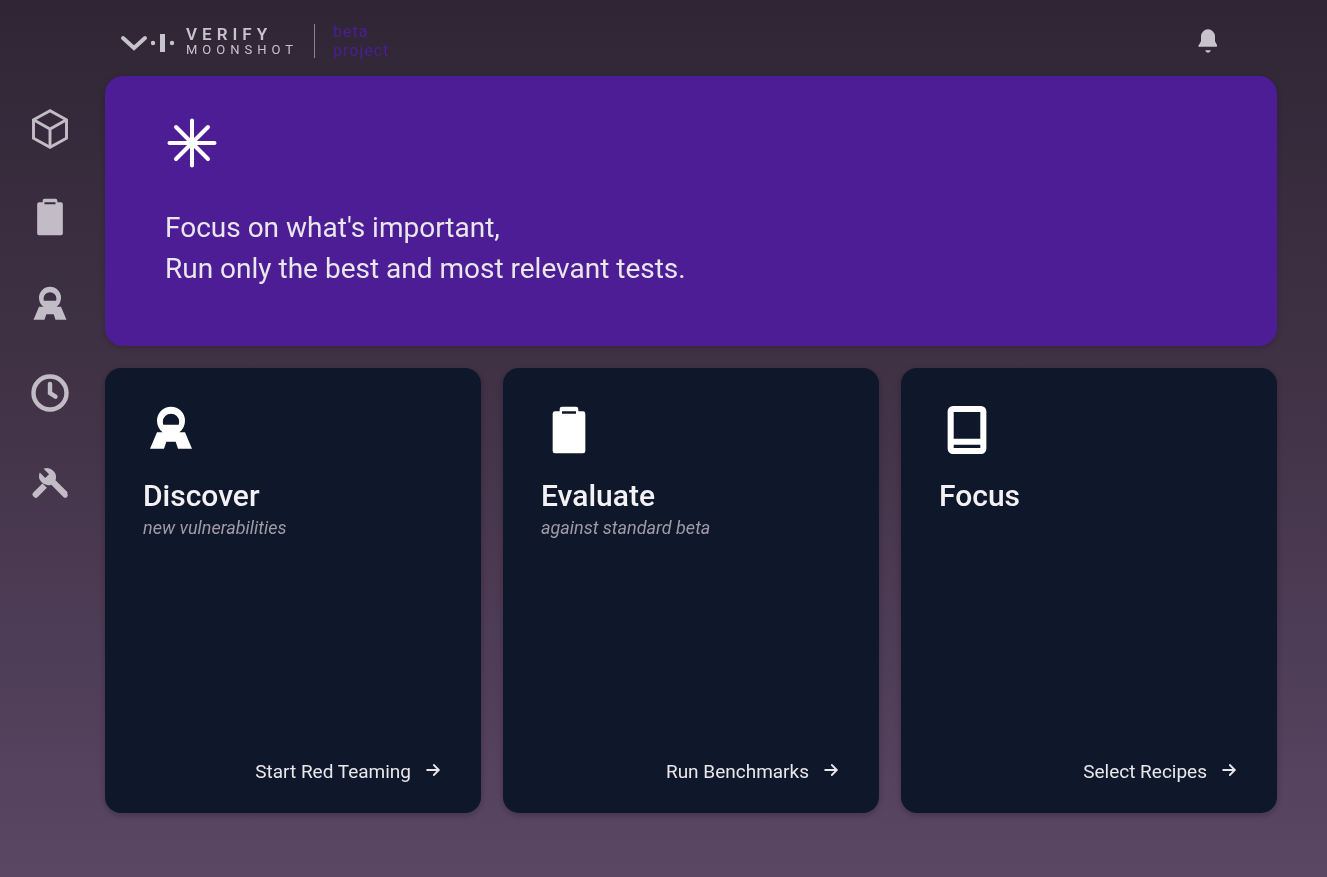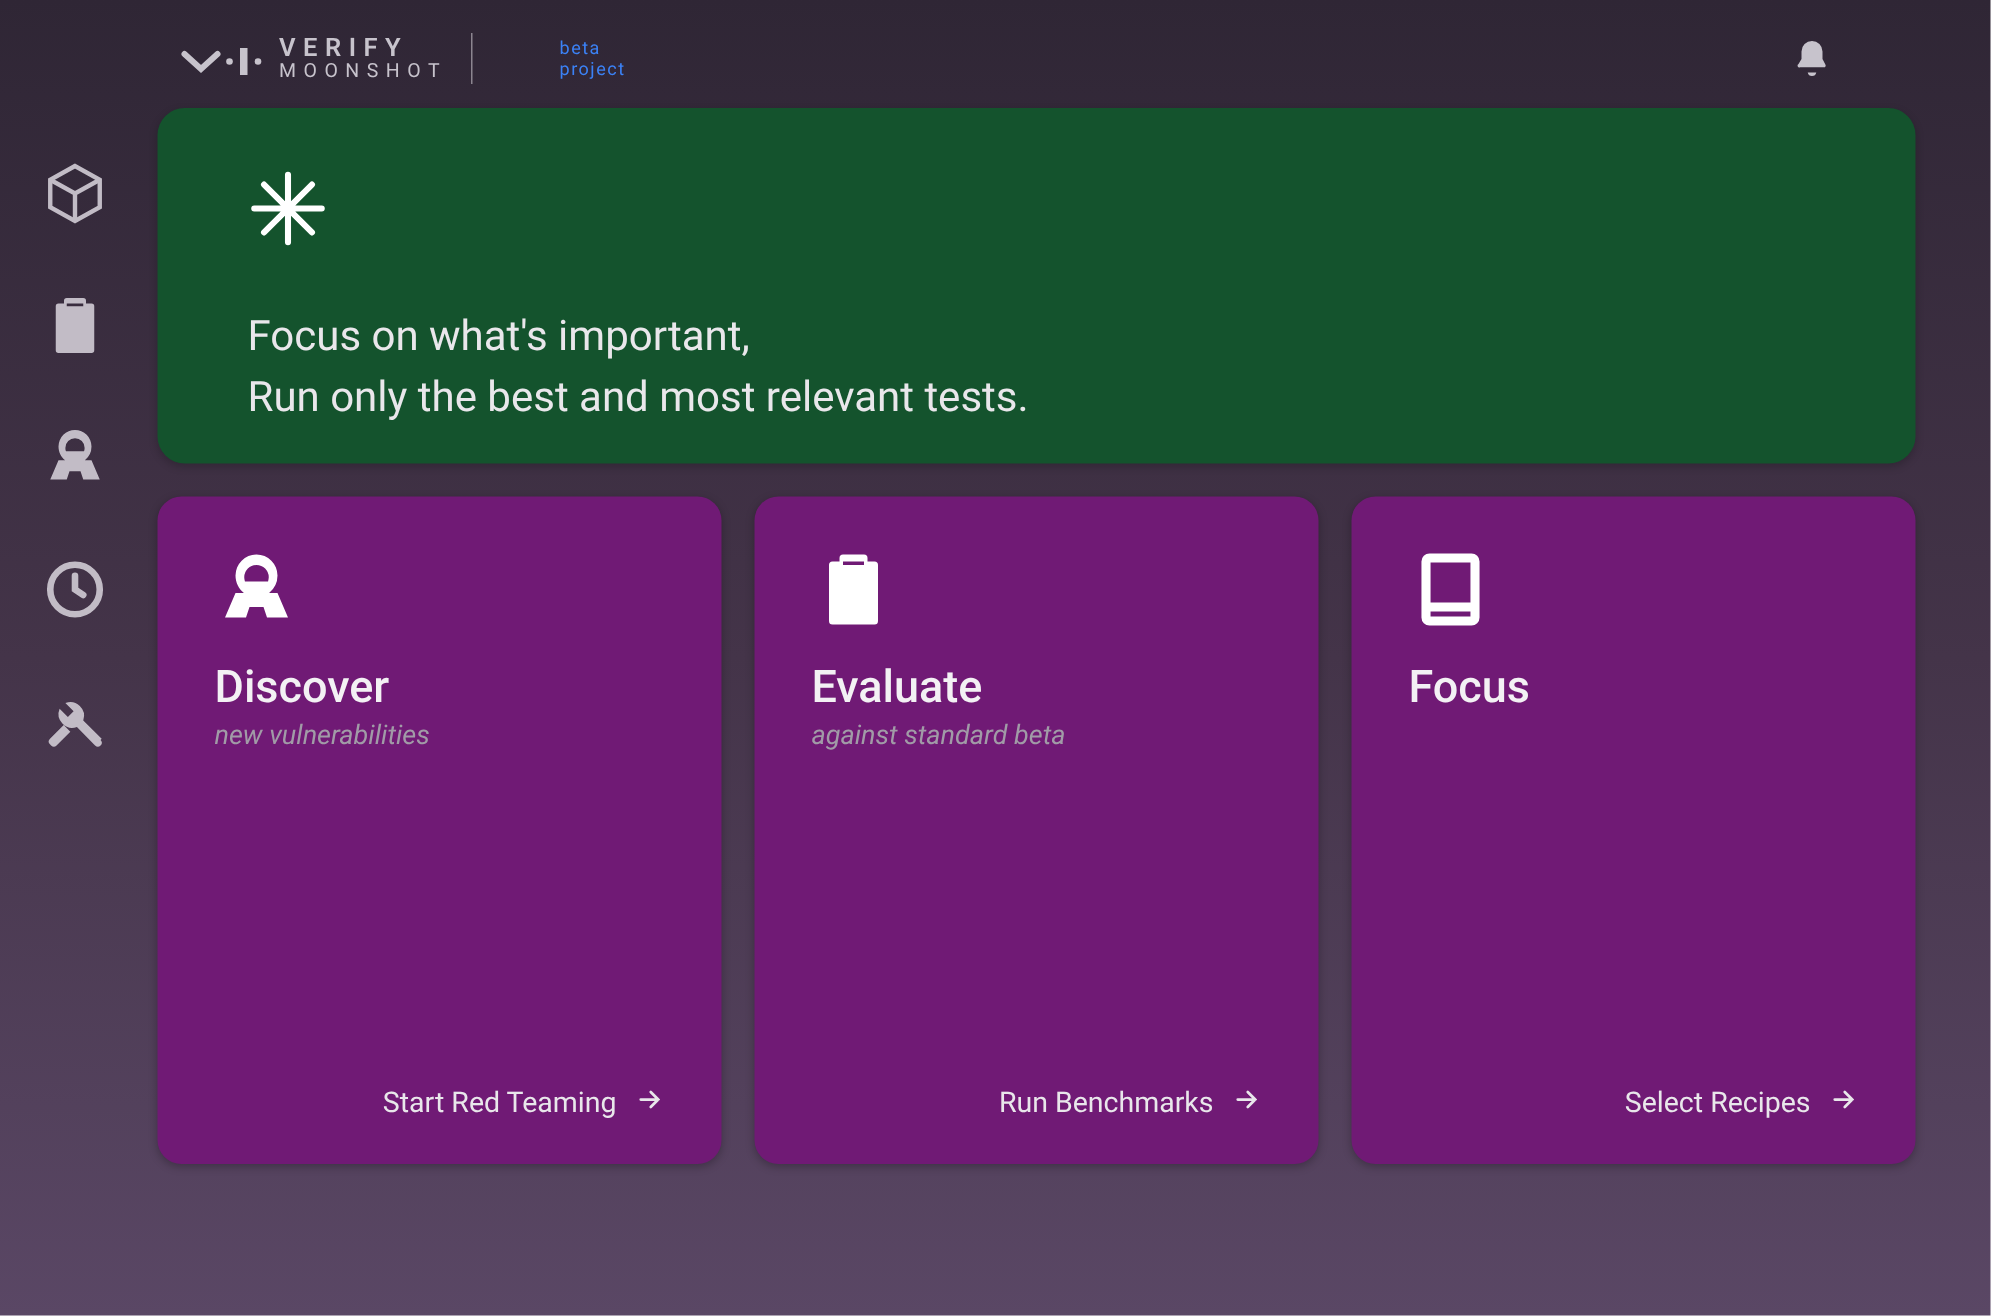--- a/index.html
+++ b/index.html
@@ -30,23 +30,22 @@
     display:flex; flex-direction:column; line-height:1;
     letter-spacing: 5px;
     font-weight: 600;
     font-size: 17px;
     color:#c7c3cc;
   }
   .logo-text .sub { font-size:13px; letter-spacing:5px; font-weight:400;}
   .logo-divider { width:1px; height:34px; background:#8c8590; margin:0 8px 0 6px;}
   .beta {
     display:flex; flex-direction:column;
-    font-size:12px; line-height:1.2; color:#3b82f6;
+    font-size:16px; line-height:1.2; color:#4c1d95;
     letter-spacing:1px;
-    margin-left:40px;
   }
   .bell { width:28px; height:28px; color:#c7c3cc; cursor:pointer;}
 
   
   .sidebar {
     position: absolute;
     left: 0; top: 95px;
     width: 100px;
     display:flex; flex-direction:column; align-items:center;
     gap: 40px;
@@ -61,44 +60,44 @@
   .side-icon svg { width:44px; height:44px; }
 
   
   .main {
     margin-left: 105px;
     margin-right: 50px;
     display:flex; flex-direction:column; gap:22px;
   }
 
   .hero {
-    background: #14532d;
+    background: #4c1d95;
     border-radius: 18px;
-    padding: 40px 60px 24px 60px;
+    padding: 40px 60px 56px 60px;
     display:flex;
     align-items:flex-end;
     justify-content:space-between;
     box-shadow: 0 2px 6px rgba(0,0,0,0.2);
   }
   .hero-left { display:flex; flex-direction:column; gap:34px;}
   .hero-icon { color:#fff; }
   .hero-text { font-size:28px; line-height:1.45; color:#e9e7eb; font-weight:400;}
   .hero-btn {
     border:1.5px solid #c7c3cc; background:transparent;
     color:#eceaed; font-size:19px; padding:16px 26px;
     border-radius: 999px; display:flex; align-items:center; gap:12px;
     cursor:pointer; font-weight:400;
   }
   .hero-btn svg { width:20px; height:20px;}
 
   .cards {
     display:grid; grid-template-columns: repeat(3, 1fr); gap:22px;
   }
   .card {
-    background:#701a75;
+    background:#0f172a;
     border-radius:16px;
     padding:34px 38px 30px;
     display:flex; flex-direction:column;
     min-height: 445px;
     box-shadow: 0 2px 6px rgba(0,0,0,0.25);
   }
   .card-icon { color:#fff; margin-bottom:20px; height:56px; }
   .card-icon svg { width:56px; height:56px;}
   .card-title { font-size:30px; font-weight:500; color:#f3f1f4; margin-bottom:4px;}
   .card-sub { font-size:18px; color:#a19ba7;font-style:italic;}

